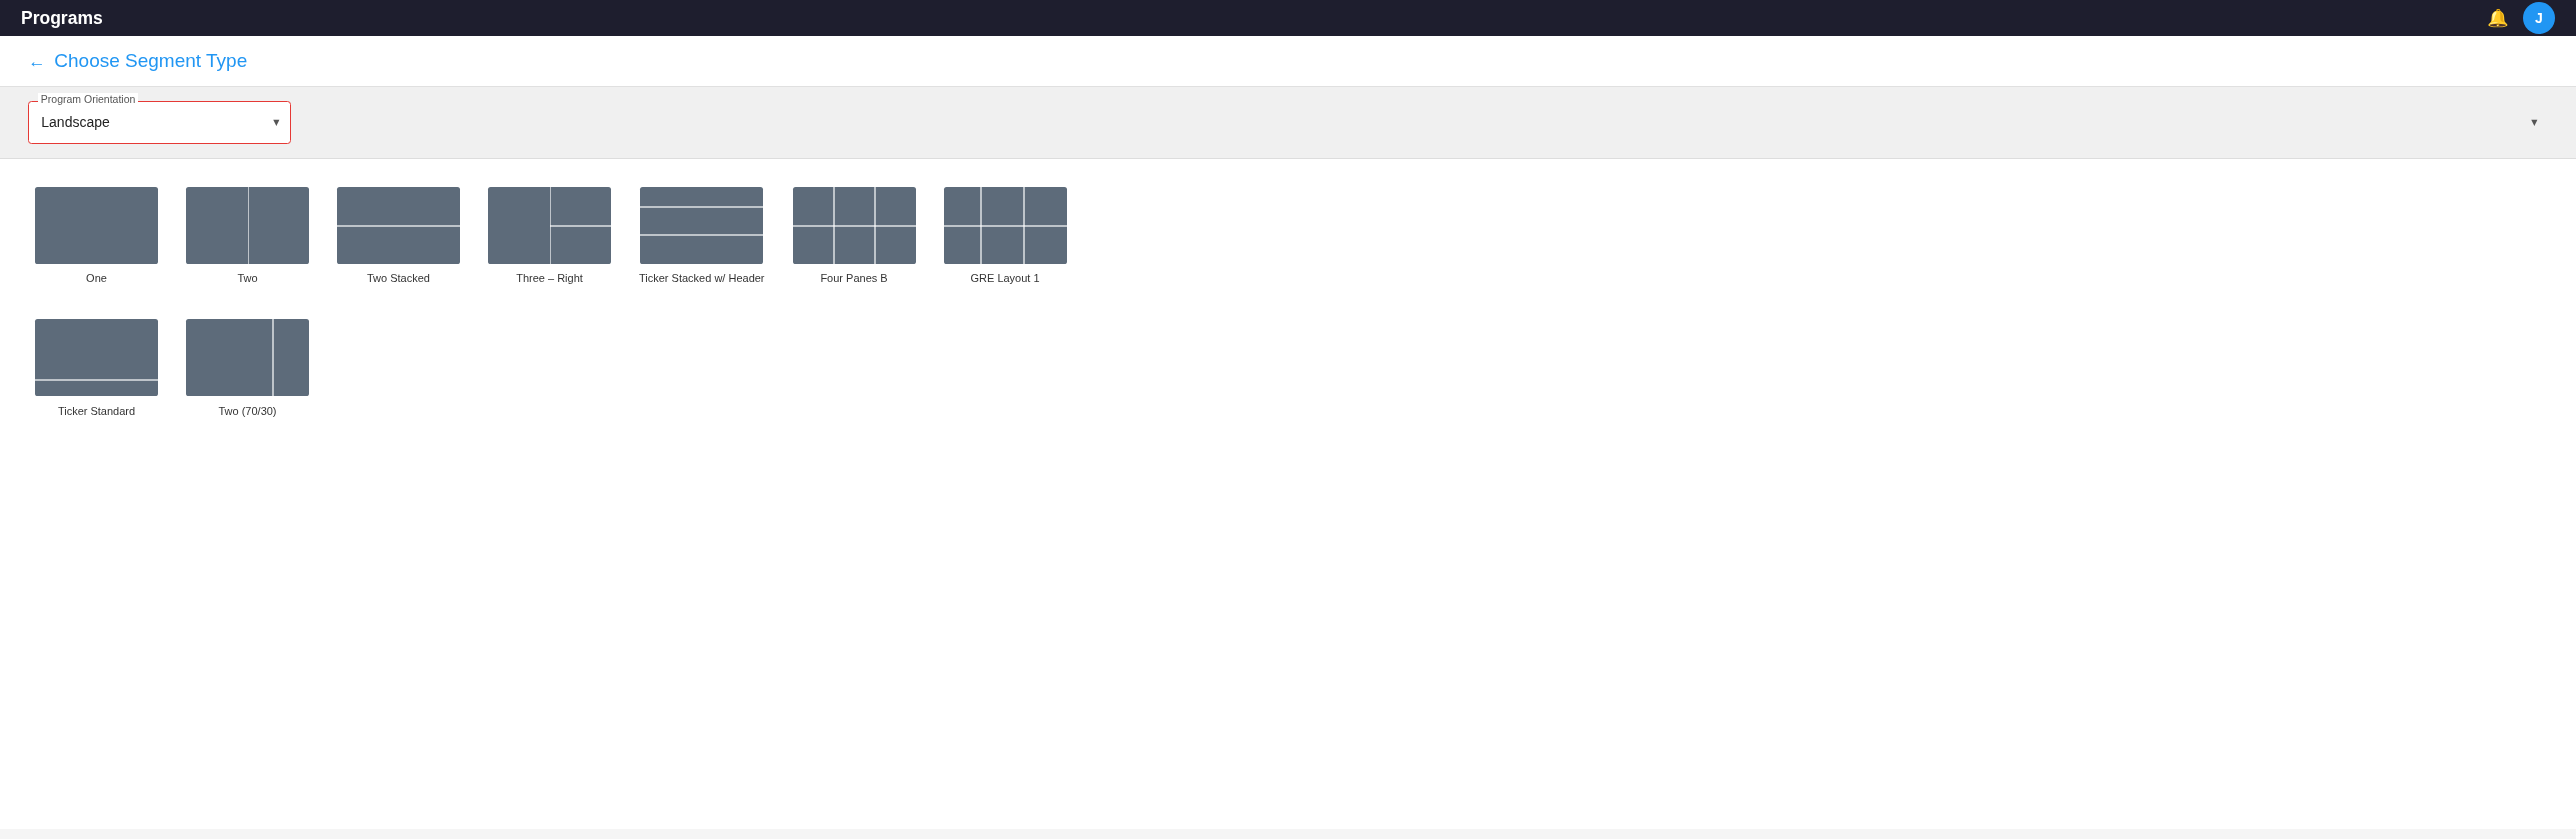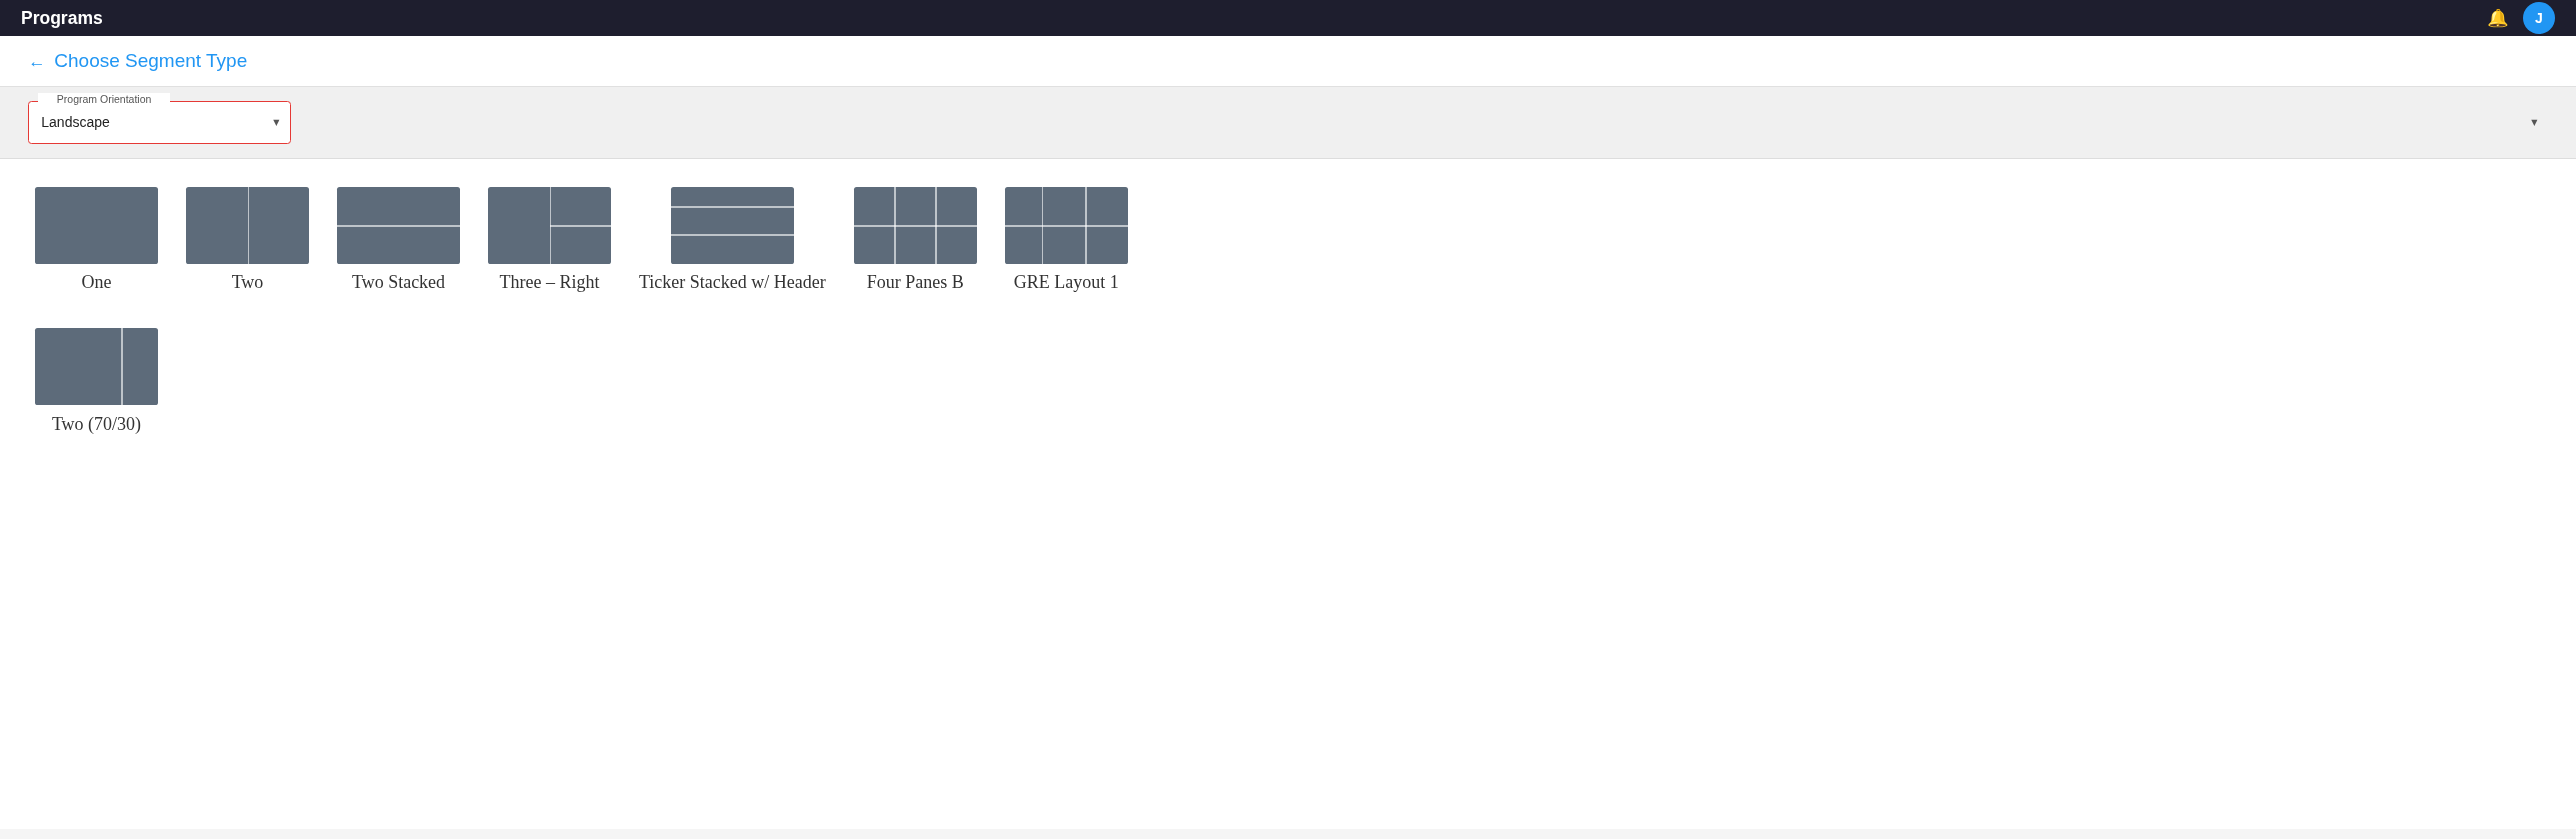--- a/index.html
+++ b/index.html
@@ -84,21 +84,21 @@
       border-radius: 3.5px;
       background: white;
     }
     .select-label {
       position: absolute;
       top: -8.8px;
       left: 8.8px;
       background: white;
       font-size: 10.5px;
       color: #555;
-      padding: 0 19px;
+      padding: 0 3px;
     }
     .select-value {
       padding: 12.3px 35px 12.3px 12.3px;
       font-size: 14px;
       font-weight: 500;
       color: #222;
       cursor: pointer;
       user-select: none;
     }
     .select-chevron {
@@ -129,24 +129,23 @@
       cursor: pointer;
       gap: 8.8px;
     }
     .layout-thumbnail {
       background: #5d6b7a;
       border-radius: 2.6px;
       position: relative;
       overflow: hidden;
     }
     .layout-label {
-      font-size: 18px;
+      font-size: 11px;
       color: #333;
       text-align: center;
-      font-family: Liberation Serif, serif;
     }
 
     
     .thumb-line-v {
       position: absolute;
       top: 0;
       bottom: 0;
       width: 1.8px;
       background: rgba(255,255,255,0.6);
     }
@@ -259,20 +258,26 @@
           <div class="thumb-line-v" style="left:65%;"></div>
           <div class="thumb-line-h" style="top:50%;"></div>
         </div>
         <span class="layout-label">GRE Layout 1</span>
       </div>
 
     </div>
 
     <div class="layouts-row">
 
+      <div class="layout-item">
+        <div class="layout-thumbnail thumb-ticker" style="position:relative;">
+          <div class="thumb-line-h" style="top:78%;"></div>
+        </div>
+        <span class="layout-label">Ticker Standard</span>
+      </div>
 
       <div class="layout-item">
         <div class="layout-thumbnail thumb-two-7030" style="position:relative;">
           <div class="thumb-line-v" style="left:70%;"></div>
         </div>
         <span class="layout-label">Two (70/30)</span>
       </div>
 
     </div>
   </div>

